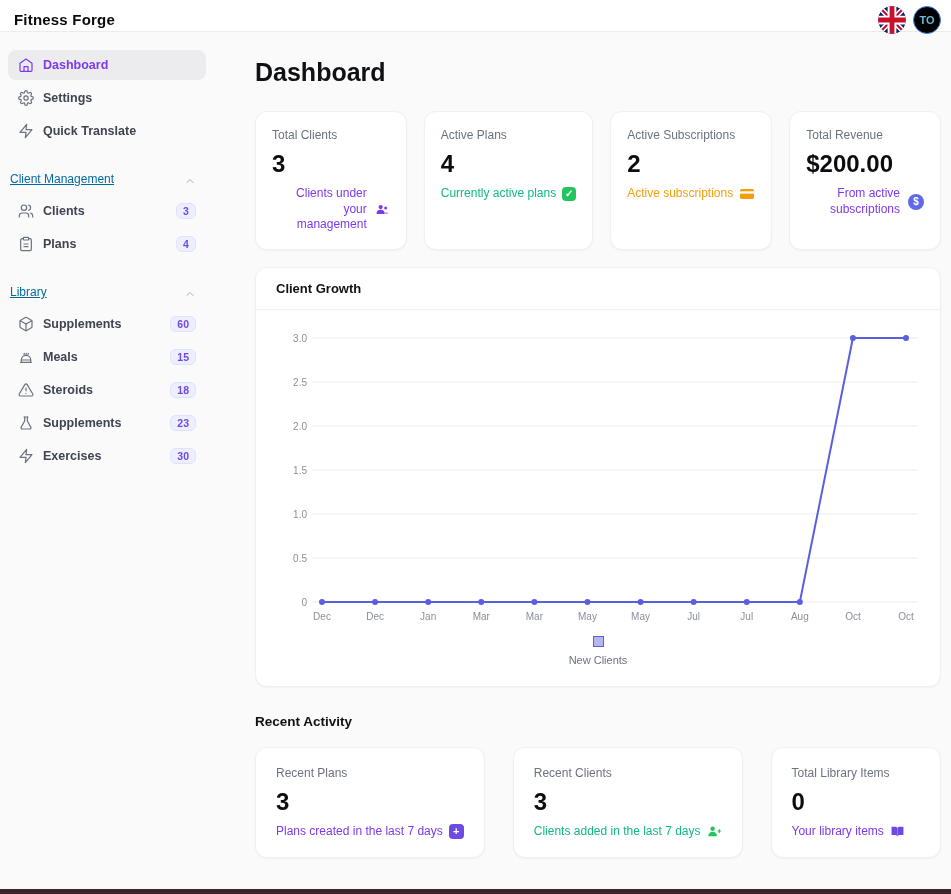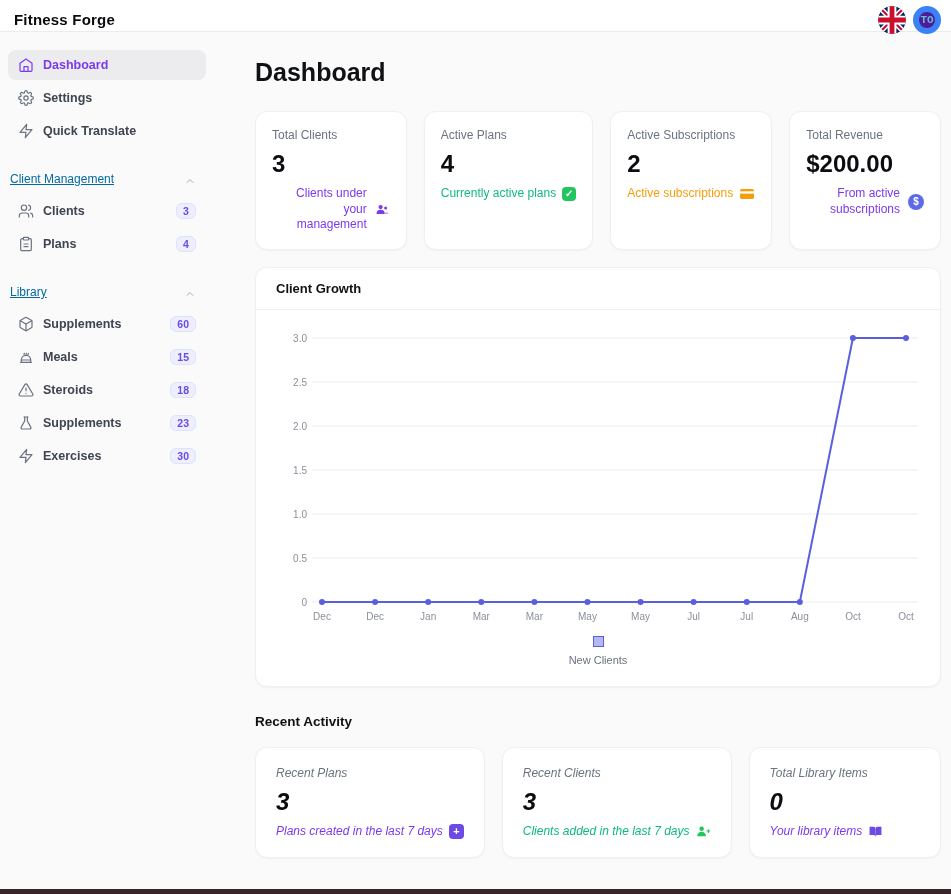--- a/index.html
+++ b/index.html
@@ -5,23 +5,23 @@
   * { margin:0; padding:0; box-sizing:border-box; }
   html,body { width:951px; height:894px; overflow:hidden; }
   body { font-family:"Liberation Sans", sans-serif; background:#fafafa; color:#111827; position:relative; }
 
   
   .topbar { height:32px; background:#fff; border-bottom:1px solid #ececec;
             display:flex; align-items:center; justify-content:space-between; padding:8px 10px 0 14px; }
   .brand { font-size:15px; font-weight:700; color:#0b0b0f; letter-spacing:.2px; }
   .topbar-right { display:flex; align-items:center; gap:7px; }
   .flag { width:28px; height:28px; border-radius:50%; overflow:hidden; display:block; cursor:pointer; }
-  .avatar { width:28px; height:28px; border-radius:50%; background:#4c1d95; color:#69b8dc;
+  .avatar { width:28px; height:28px; border-radius:50%; background:#000000; color:#69b8dc;
             font-size:11px; font-weight:700; display:flex; align-items:center; justify-content:center;
-            border:6px solid #3b82f6; cursor:pointer;font-family:Liberation Mono, monospace; }
+            border:1px solid #3b82f6; cursor:pointer; }
 
   
   .layout { display:flex; align-items:flex-start; }
   .sidebar { width:214px; padding:18px 8px; flex:none; }
   .main { flex:1; padding:26px 10px 30px 41px; }
 
   
   .side-item { display:flex; align-items:center; gap:9px; height:30px; padding:0 10px;
                border-radius:8px; margin-bottom:3px; cursor:pointer; color:#3f4451; }
   .side-item .ic { width:16px; height:16px; flex:none; color:#6b7280; display:flex; align-items:center; }
@@ -65,21 +65,21 @@
   .chart-card { margin-top:17px; }
   .chart-head { padding:13px 20px; border-bottom:1px solid #f0f0f3; }
   .chart-title { font-size:13px; font-weight:700; color:#101114; }
   .chart-body { padding:18px 20px 8px; }
   .legend { display:flex; align-items:center; justify-content:center; gap:7px; padding:2px 0 12px;flex-direction:column; }
   .legend-swatch { width:11px; height:11px; border:1.5px solid #5a5fe0; background:rgba(90,95,224,.45); }
   .legend-label { font-size:11px; color:#6b7280; }
 
   
   .recent-title { margin-top:27px; font-size:13.5px; font-weight:700; color:#101114; }
-  .recent-grid { display:grid; grid-template-columns:repeat(3,1fr); gap:17px; margin-top:18px;font-style:italic; }
+  .recent-grid { display:grid; grid-template-columns:repeat(3,1fr); gap:28px; margin-top:18px; }
   .recent-card { padding:18px 20px; min-height:104px; }
 
   
   .bottom-bar { position:absolute; left:0; bottom:0; width:100%; height:5px; background:#3a252a; }
 
   svg.stroke-ic { fill:none; stroke:currentColor; stroke-width:1.8; stroke-linecap:round; stroke-linejoin:round; }
   svg.fill-ic { fill:currentColor; stroke:none; }
 </style>
 </head>
 <body>

